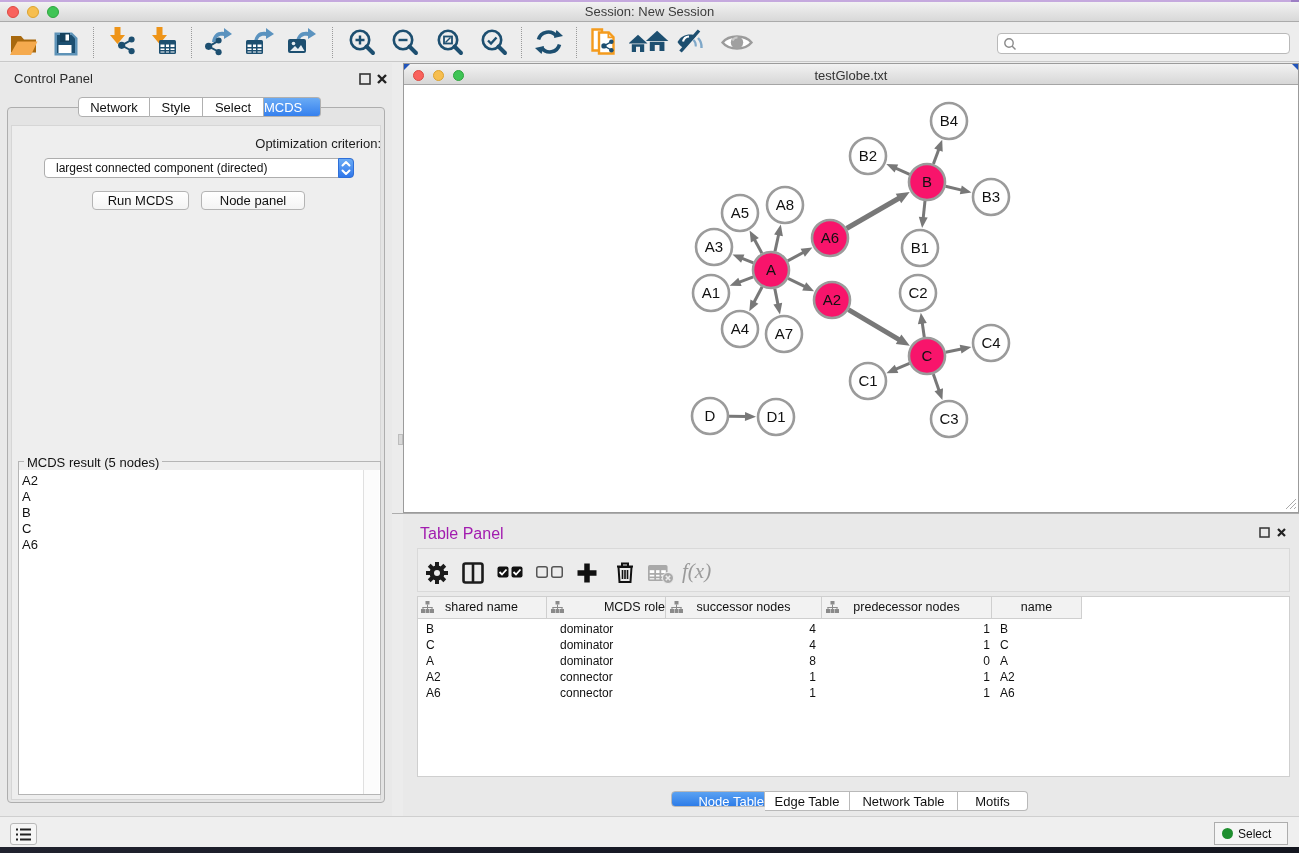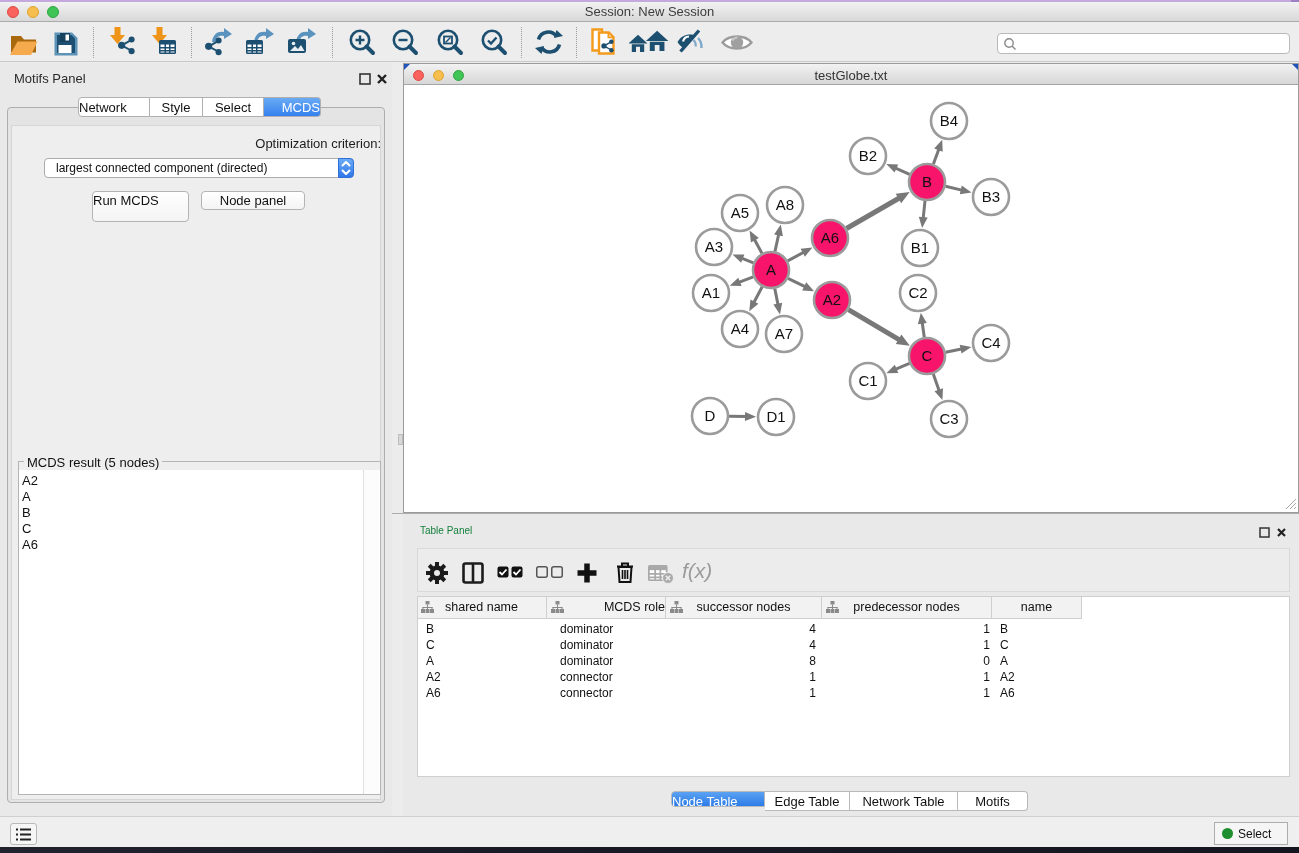--- a/index.html
+++ b/index.html
@@ -156,41 +156,41 @@
     <path d="M1.5 11.5 C8 3.5 24 3.5 30.5 11.5 C24 19.5 8 19.5 1.5 11.5 z" fill="#fff" stroke="#9b9b9b" stroke-width="2.4"></path>
 <circle cx="16" cy="11.5" r="6.2" fill="#a0a0a0"></circle>
 <path d="M11.5 9.5 A 5.5 5.5 0 0 1 16.5 6.5" fill="none" stroke="#c9c9c9" stroke-width="2.2"></path>
   </svg>
 <div class="abs" style="left:997px;top:33px;width:293px;height:21px;background:#fff;border:1px solid #b9b9b9;border-radius:4px"></div>
 <svg class="abs" style="left:1003px;top:37px" width="14" height="14" viewBox="0 0 14 14">
     <circle cx="6" cy="6" r="4.2" fill="none" stroke="#8a8a8a" stroke-width="1.4"></circle>
     <line x1="9" y1="9" x2="12.5" y2="12.5" stroke="#8a8a8a" stroke-width="1.4"></line>
   </svg>
 <div class="abs" style="left:0;top:63px;width:392px;height:753px;background:#e9e9e9"></div>
-<div class="abs" style="left:14px;top:71px;font-size:13px;color:#2b2b2b">Motifs Panel</div>
+<div class="abs" style="left:14px;top:71px;font-size:13px;color:#2b2b2b">Control Panel</div>
 <svg class="abs" style="left:359px;top:73px" width="12" height="12" viewBox="0 0 12 12">
     <rect x="1" y="1" width="10" height="10" fill="none" stroke="#333" stroke-width="1.6"></rect>
   </svg>
 <svg class="abs" style="left:376px;top:73px" width="12" height="12" viewBox="0 0 12 12">
     <path d="M2 2 L10 10 M10 2 L2 10" stroke="#222" stroke-width="2.4"></path>
   </svg>
 <div class="abs" style="left:7px;top:107px;width:378px;height:696px;background:#e4e4e4;border:1px solid #aeaeae;border-radius:4px"></div>
 <div class="abs" style="left:11px;top:125px;width:370px;height:675px;background:#eeeeee;border:1px solid #d6d6d6"></div>
-<div class="abs" style="left:78px;top:97px;width:72px;height:20px;background:#ffffff;border:1px solid #b0b0b0;border-radius:4px 0 0 4px;color:#111;font-size:13px;line-height:19px">Network</div>
+<div class="abs" style="left:78px;top:97px;width:72px;height:20px;background:#ffffff;border:1px solid #b0b0b0;border-radius:4px 0 0 4px;color:#111;font-size:13px;text-align:center;line-height:19px">Network</div>
 <div class="abs" style="left:150px;top:97px;width:53px;height:20px;background:#ffffff;border:1px solid #b0b0b0;border-left:none;color:#111;font-size:13px;text-align:center;line-height:19px">Style</div>
 <div class="abs" style="left:203px;top:97px;width:61px;height:20px;background:#ffffff;border:1px solid #b0b0b0;border-left:none;color:#111;font-size:13px;text-align:center;line-height:19px">Select</div>
-<div class="abs" style="left:264px;top:97px;width:57px;height:20px;background:linear-gradient(#6aabf5,#3580ee);border:1px solid #b0b0b0;border-left:none;border-radius:0 4px 4px 0;color:#fff;font-size:13px;text-align:right;line-height:19px">MCDS</div>
+<div class="abs" style="left:264px;top:97px;width:57px;height:20px;background:linear-gradient(#6aabf5,#3580ee);border:1px solid #b0b0b0;border-left:none;border-radius:0 4px 4px 0;color:#fff;font-size:13px;text-align:left;line-height:19px">MCDS</div>
 <div class="abs" style="left:11px;top:136px;width:370px;text-align:right;font-size:13px;color:#1c1c1c">Optimization criterion:</div>
 <div class="abs" style="left:44px;top:158px;width:310px;height:20px;background:#fff;border:1px solid #adadad;border-radius:4px"></div>
 <div class="abs" style="left:56px;top:161px;font-size:12px;color:#111">largest connected component (directed)</div>
 <div class="abs" style="left:338px;top:158px;width:16px;height:20px;background:linear-gradient(#6aabf5,#3077ea);border-radius:0 4px 4px 0;border:1px solid #2e6fd8"></div>
 <svg class="abs" style="left:340px;top:160px" width="12" height="16" viewBox="0 0 12 16">
     <path d="M2.5 5.5 L6 2 L9.5 5.5 M2.5 10.5 L6 14 L9.5 10.5" fill="none" stroke="#fff" stroke-width="2" stroke-linecap="round" stroke-linejoin="round"></path>
   </svg>
-<div class="abs" style="left:92px;top:191px;width:97px;height:31px;background:linear-gradient(#ffffff,#f4f4f4);border:1px solid #b4b4b4;border-radius:4px;font-size:13px;color:#111;text-align:left;line-height:18px">Run MCDS</div>
+<div class="abs" style="left:92px;top:191px;width:97px;height:19px;background:linear-gradient(#ffffff,#f4f4f4);border:1px solid #b4b4b4;border-radius:4px;font-size:13px;color:#111;text-align:center;line-height:18px">Run MCDS</div>
 <div class="abs" style="left:201px;top:191px;width:104px;height:19px;background:linear-gradient(#ffffff,#f4f4f4);border:1px solid #b4b4b4;border-radius:4px;font-size:13px;color:#111;text-align:center;line-height:18px">Node panel</div>
 <div class="abs" style="left:18px;top:461px;width:363px;height:334px;border:1px solid #b5b5b5"></div>
 <div class="abs" style="left:24px;top:455px;background:#eeeeee;padding:0 3px;font-size:13px;color:#111">MCDS result (5 nodes)</div>
 <div class="abs" style="left:19px;top:470px;width:361px;height:324px;background:#fff"></div>
 <div class="abs" style="left:363px;top:470px;width:16px;height:324px;background:#fcfcfc;border-left:1px solid #e0e0e0"></div>
 <div class="abs" style="left:22px;top:473px;font-size:13px;line-height:16px;color:#111">A2<br>A<br>B<br>C<br>A6</div>
 <div class="abs" style="left:392px;top:63px;width:11px;height:753px;background:#ececec"></div>
 <div class="abs" style="left:398px;top:434px;width:5px;height:11px;background:#d8d8d8;border:1px solid #bdbdbd"></div>
 <div class="abs" style="left:403px;top:63px;width:896px;height:450px;border:1px solid #9b9b9b;background:#fff"></div>
 <div class="abs" style="left:404px;top:64px;width:894px;height:21px;background:linear-gradient(#f2f2f2,#d7d7d7);border-bottom:1px solid #a5a5a5"></div>
@@ -287,21 +287,21 @@
 <svg class="abs" style="left:1284px;top:497px" width="13" height="13" viewBox="0 0 13 13">
     <g stroke="#aaa" stroke-width="1">
       <line x1="12" y1="2" x2="2" y2="12"></line>
       <line x1="12" y1="6" x2="6" y2="12"></line>
       <line x1="12" y1="10" x2="10" y2="12"></line>
     </g>
   </svg>
 <div class="abs" style="left:392px;top:513px;width:907px;height:1px;background:#adadad"></div>
 <div class="abs" style="left:848px;top:514px;width:7px;height:5px;background:#e8e8e8;border:1px solid #c6c6c6;border-top:none;border-radius:0 0 3px 3px"></div>
 <div class="abs" style="left:403px;top:514px;width:896px;height:302px;background:#e9e9e9"></div>
-<div class="abs" style="left:420px;top:525px;font-size:10px;color:#15803d">Table Panel</div>
+<div class="abs" style="left:420px;top:525px;font-size:16px;color:#a21caf">Table Panel</div>
 <svg class="abs" style="left:1259px;top:527px" width="11" height="11" viewBox="0 0 11 11">
     <rect x="1" y="1" width="9" height="9" fill="none" stroke="#333" stroke-width="1.5"></rect>
   </svg>
 <svg class="abs" style="left:1276px;top:527px" width="11" height="11" viewBox="0 0 11 11">
     <path d="M2 2 L9 9 M9 2 L2 9" stroke="#222" stroke-width="2.2"></path>
   </svg>
 <div class="abs" style="left:417px;top:548px;width:873px;height:44px;background:#ececec;border:1px solid #d9d9d9"></div>
 <svg class="abs" style="left:426px;top:562px" width="22" height="22" viewBox="0 0 22 22">
     <g transform="translate(11,11)" fill="#1c1c1c">
       <rect x="-2" y="-11" width="4" height="6" transform="rotate(0 0 0)"></rect>
@@ -354,21 +354,21 @@
 <g fill="#a9a9a9">
         <rect x="5.5" y="4" width="1.5" height="9"></rect>
         <rect x="10" y="4" width="1.5" height="9"></rect>
         <rect x="1" y="7" width="15" height="1.5"></rect>
         <rect x="1" y="10" width="15" height="1.5"></rect>
       </g>
     </g>
     <circle cx="20" cy="15" r="5.5" fill="#a9a9a9" stroke="#ededed" stroke-width="1"></circle>
     <path d="M17.8 12.8 l4.4 4.4 M22.2 12.8 l-4.4 4.4" stroke="#ededed" stroke-width="1.6"></path>
   </svg>
-<div class="abs" style="left:682px;top:559px;font-family:Liberation Sans, sans-serif;font-style:italic;font-size:21px;color:#9a9a9a"><i>f(x)</i></div>
+<div class="abs" style="left:682px;top:559px;font-family:Liberation Serif, serif;font-style:italic;font-size:21px;color:#9a9a9a"><i>f(x)</i></div>
 <div class="abs" style="left:417px;top:596px;width:873px;height:181px;background:#ffffff;border:1px solid #cfcfcf"></div>
 <div class="abs" style="left:417px;top:596px;width:665px;height:23px;background:#f2f2f2;border:1px solid #cfcfcf"></div>
 <div class="abs" style="left:417px;top:596px;width:130px;height:23px;border-right:1px solid #cfcfcf;font-size:12.5px;color:#111;text-align:center;line-height:23px">shared name</div>
 <svg class="abs" style="left:421px;top:601px" width="13" height="13" viewBox="0 0 13 13">
     <g fill="#8a8a8a">
       <rect x="4.5" y="0" width="4" height="3.5"></rect>
       <rect x="0" y="8" width="4" height="4"></rect>
       <rect x="4.5" y="8" width="4" height="4"></rect>
       <rect x="9" y="8" width="4" height="4"></rect>
 <path d="M6 3.5 h1 v2.5 h-1 z"></path>
@@ -431,21 +431,21 @@
 <div class="abs" style="left:426px;top:670px;font-size:12px;color:#111">A2</div>
 <div class="abs" style="left:560px;top:670px;font-size:12px;color:#111">connector</div>
 <div class="abs" style="left:666px;top:670px;width:150px;text-align:right;font-size:12px;color:#111">1</div>
 <div class="abs" style="left:822px;top:670px;width:168px;text-align:right;font-size:12px;color:#111">1</div>
 <div class="abs" style="left:1000px;top:670px;font-size:12px;color:#111">A2</div>
 <div class="abs" style="left:426px;top:686px;font-size:12px;color:#111">A6</div>
 <div class="abs" style="left:560px;top:686px;font-size:12px;color:#111">connector</div>
 <div class="abs" style="left:666px;top:686px;width:150px;text-align:right;font-size:12px;color:#111">1</div>
 <div class="abs" style="left:822px;top:686px;width:168px;text-align:right;font-size:12px;color:#111">1</div>
 <div class="abs" style="left:1000px;top:686px;font-size:12px;color:#111">A6</div>
-<div class="abs" style="left:671px;top:791px;width:94px;height:16px;background:linear-gradient(#5ba2f2,#2d7ce8);border:1px solid #b9b9b9;border-radius:4px 0 0 4px;color:#fff;font-size:13px;text-align:left;line-height:19px">Node Table</div>
+<div class="abs" style="left:671px;top:791px;width:94px;height:16px;background:linear-gradient(#5ba2f2,#2d7ce8);border:1px solid #b9b9b9;border-radius:4px 0 0 4px;color:#fff;font-size:13px;text-align:right;line-height:19px">Node Table</div>
 <div class="abs" style="left:765px;top:791px;width:85px;height:20px;background:#ffffff;border:1px solid #b9b9b9;border-left:none;color:#111;font-size:13px;text-align:center;line-height:19px">Edge Table</div>
 <div class="abs" style="left:850px;top:791px;width:108px;height:20px;background:#ffffff;border:1px solid #b9b9b9;border-left:none;color:#111;font-size:13px;text-align:center;line-height:19px">Network Table</div>
 <div class="abs" style="left:958px;top:791px;width:70px;height:20px;background:#ffffff;border:1px solid #b9b9b9;border-left:none;border-radius:0 4px 4px 0;color:#111;font-size:13px;text-align:center;line-height:19px">Motifs</div>
 <div class="abs" style="left:0;top:816px;width:1299px;height:31px;background:#efefef;border-top:1px solid #cfcfcf"></div>
 <div class="abs" style="left:10px;top:823px;width:27px;height:22px;background:#f6f6f6;border:1px solid #b9b9b9;border-radius:3px"></div>
 <svg class="abs" style="left:16px;top:828px" width="15" height="13" viewBox="0 0 15 13">
     <g fill="#222">
       <rect x="0" y="0.5" width="2" height="2"></rect>
       <rect x="4" y="0.5" width="11" height="2"></rect>
       <rect x="0" y="5.5" width="2" height="2"></rect>

